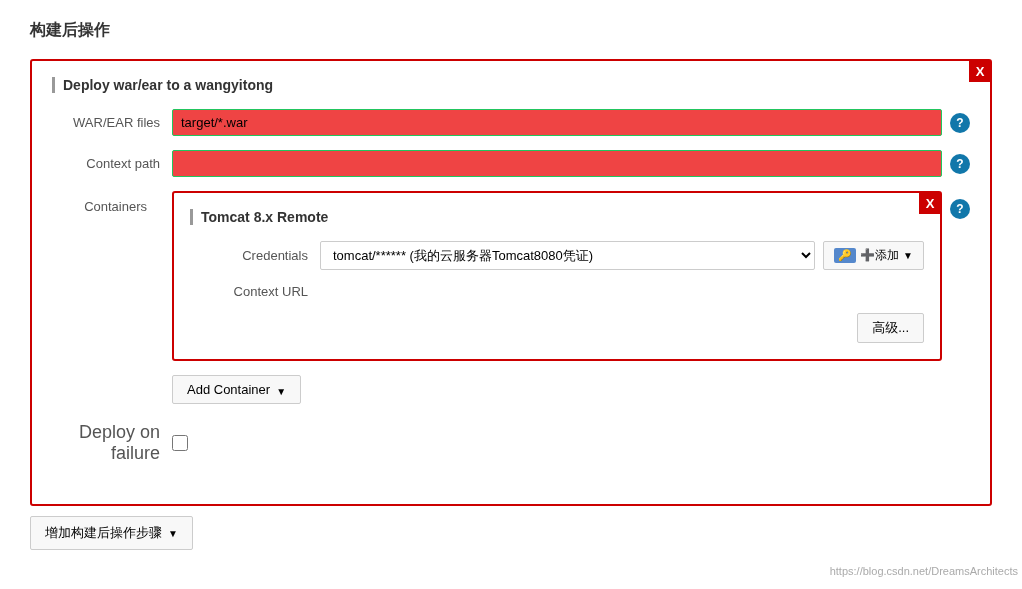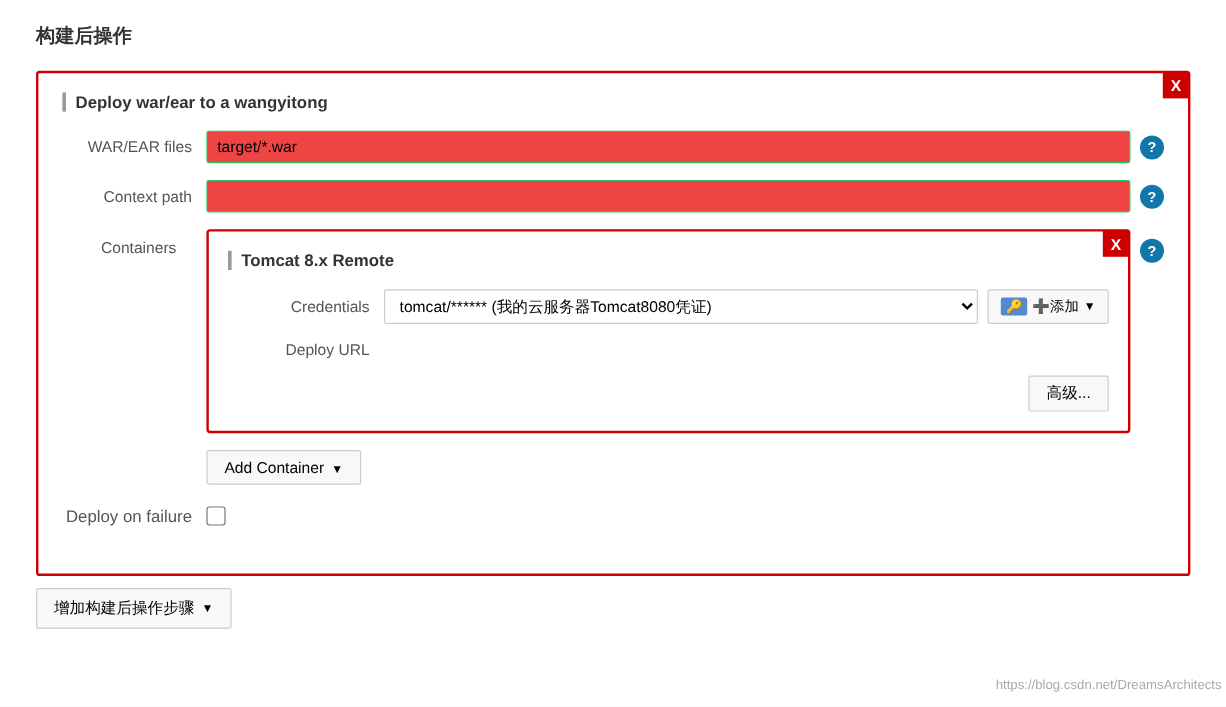--- a/index.html
+++ b/index.html
@@ -237,21 +237,21 @@
     .deploy-failure-row {
       display: flex;
       align-items: center;
       margin-top: 18px;
       margin-bottom: 20px;
     }
 
     .deploy-failure-label {
       width: 120px;
       color: #555;
-      font-size: 14px;
+      font-size: 18px;
       text-align: right;
       padding-right: 12px;
     }
 
     .deploy-failure-checkbox {
       width: 16px;
       height: 16px;
       cursor: pointer;
     }
 
@@ -323,21 +323,21 @@
               </select>
               <button class="add-btn">
                 <span style="display:inline-block;background:#5588cc;color:#fff;border-radius:2px;padding:1px 4px;font-size:11px;">🔑</span>
                 <span>➕添加</span>
                 <span class="caret">▼</span>
               </button>
             </div>
           </div>
 
           <div class="container-form-row">
-            <div class="container-label">Deploy URL</div>
+            <div class="container-label">Context URL</div>
           </div>
 
           <div style="display:flex; justify-content:flex-end; margin-top:8px;">
             <button class="advanced-btn">高级...</button>
           </div>
         </div>
 
         
         <button class="add-container-btn">
           <span>Add Container</span>

